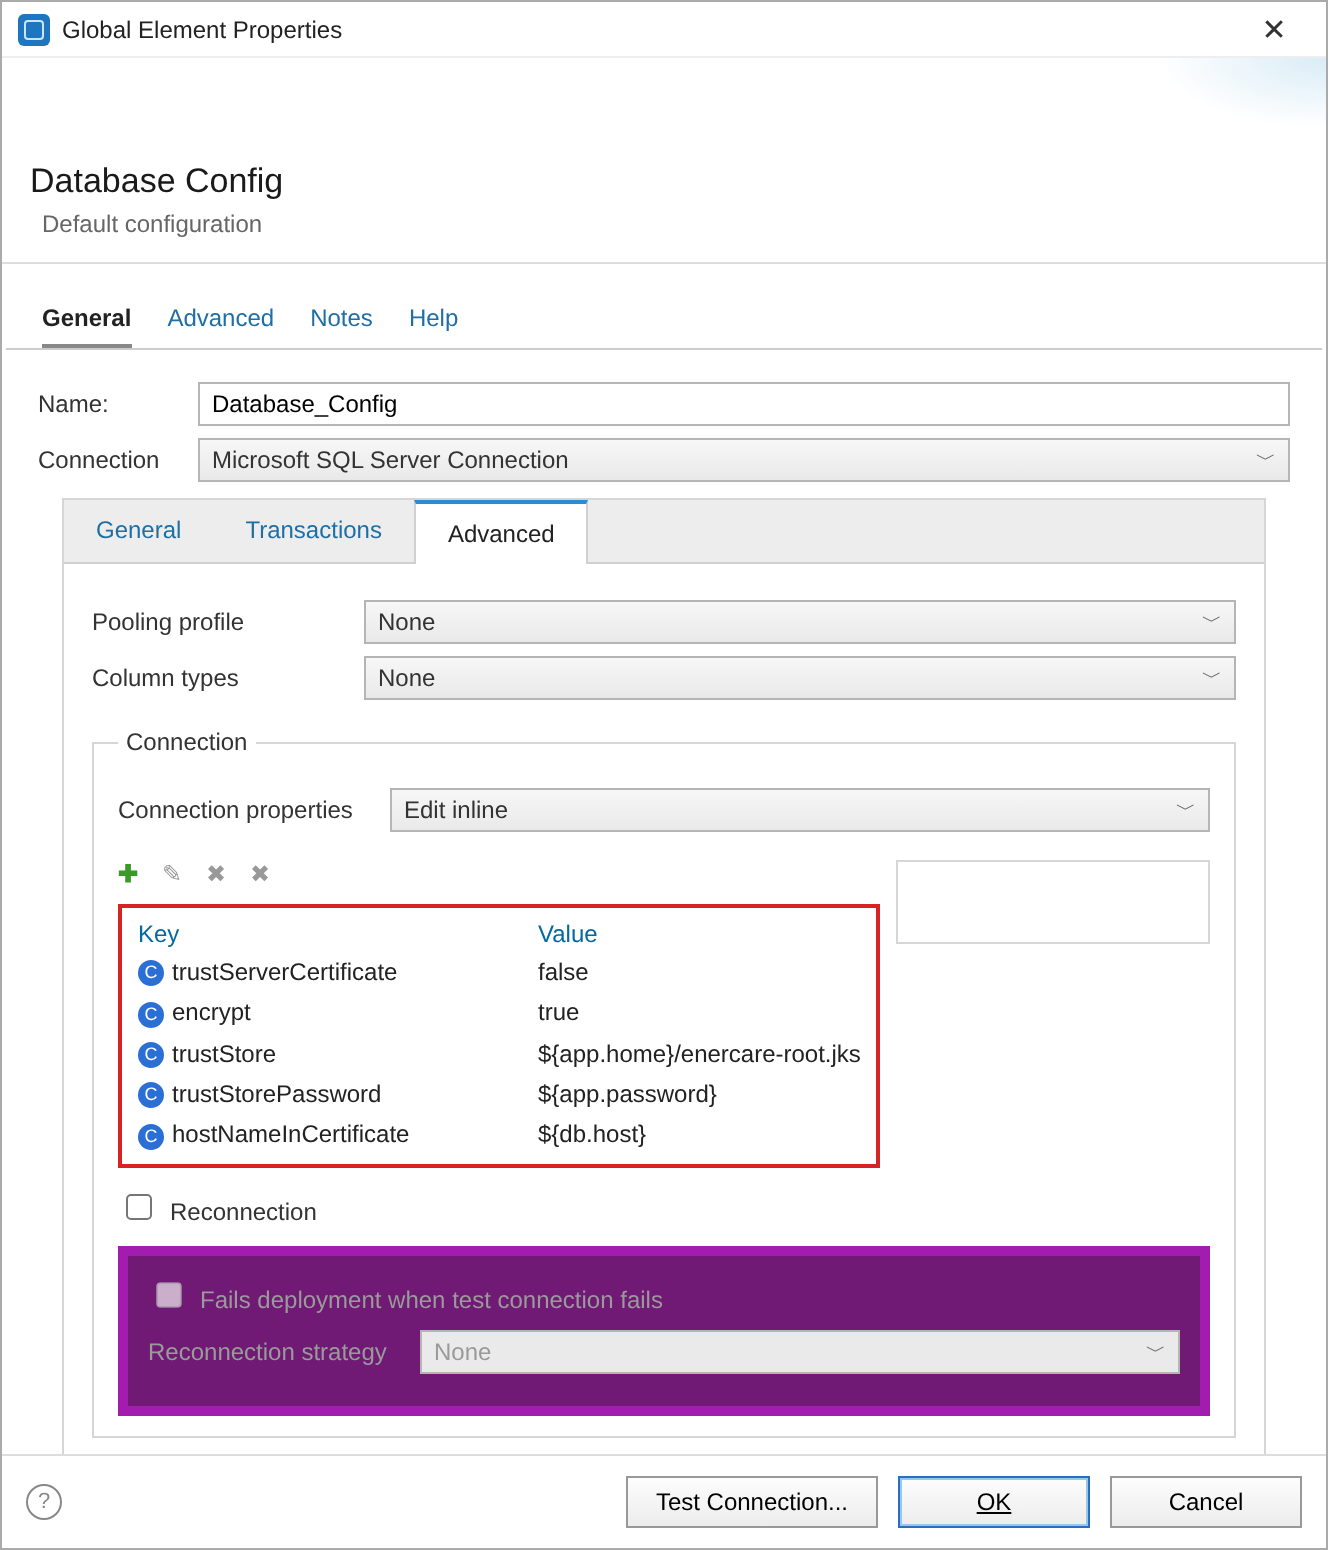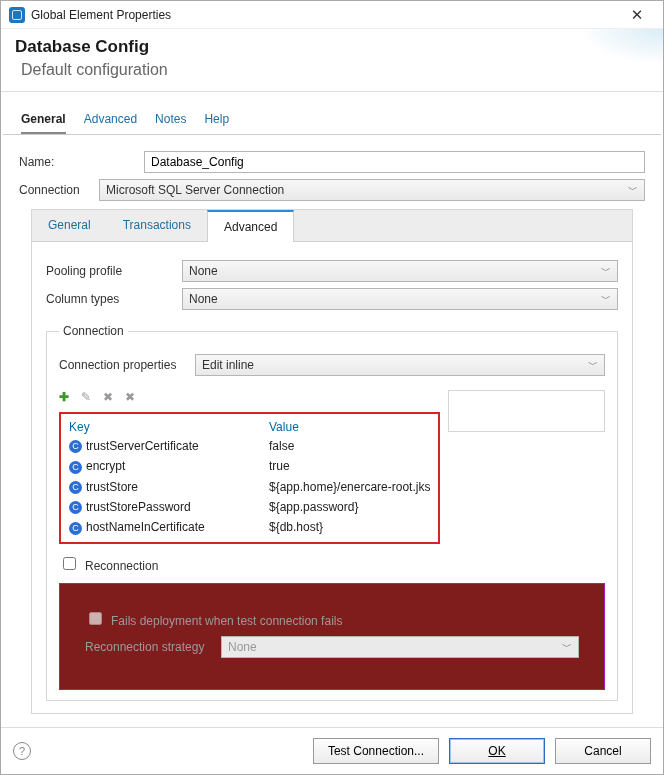--- a/index.html
+++ b/index.html
@@ -4,32 +4,32 @@
 <style>
   * { box-sizing: border-box; font-family: "Segoe UI", Tahoma, sans-serif; font-size: 12px; }
   body { margin: 0; background: #fff; color: #333; }
   .window { width: 664px; height: 775px; border: 1px solid #aaa; display: flex; flex-direction: column; background: #fff; overflow: hidden;}
   .titlebar { display:flex; align-items:center; height:28px; padding:0 8px; border-bottom:1px solid #eee;}
   .titlebar .icon{width:16px;height:16px;background:#1e76c0;border-radius:3px;display:inline-block;margin-right:6px;position:relative;}
   .titlebar .icon::after{content:"";position:absolute;inset:3px;border:1.5px solid #cde6f7;border-radius:2px;}
   .titlebar .title{flex:1;font-size:12px;color:#222;}
   .titlebar .close{width:36px;text-align:center;font-size:15px;color:#333;cursor:pointer;}
   .header-area{padding:8px 14px 12px 14px;border-bottom:1px solid #ddd; position:relative;}
-  .header-area .h1{font-size:17px;font-weight:700;color:#1a1a1a;}
-  .header-area .sub{font-size:16px;color:#666;margin-top:4px;padding-left:6px;}
+  .header-area .h1{font-size:17px;font-weight:400;color:#1a1a1a;margin-top:44px;}
+  .header-area .sub{font-size:12px;color:#666;margin-top:4px;padding-left:6px;}
   .header-ornament{position:absolute;right:0;top:0;width:120px;height:40px;background:radial-gradient(ellipse 120px 50px at 100% 0%, #d9ecf6 0%, rgba(255,255,255,0) 70%);}
   .body{flex:1;padding:6px 2px 0 2px;overflow:auto;}
   .tabs{display:flex;gap:18px;padding:8px 18px 0 18px;border-bottom:1px solid #ccc;}
   .tab{padding:6px 0;color:#1d6fa5;cursor:pointer;}
   .tab.active{color:#222;font-weight:600;border-bottom:2px solid #888;}
   .section{padding:10px 16px;}
   .row{display:flex;align-items:center;margin:6px 0;}
   .row label{width:80px;color:#333;}
   .row.wide label{width:136px;}
-  input[type="text"]{flex:1;height:22px;border:1px solid #b5b5b5;padding:2px 6px;background:#fff;margin-left:45px;}
+  input[type="text"]{flex:1;height:22px;border:1px solid #b5b5b5;padding:2px 6px;background:#fff;}
   .select{flex:1;height:22px;border:1px solid #b5b5b5;background:linear-gradient(#f7f7f7,#e9e9e9);padding:2px 6px;display:flex;align-items:center;justify-content:space-between;cursor:pointer;}
   .select .chev{color:#666;font-size:10px;}
   .sub-box{border:1px solid #d6d6d6;margin:8px 12px;padding:0;}
   .sub-tabs{display:flex;background:#ededed;border-bottom:1px solid #d0d0d0;}
   .sub-tab{padding:8px 16px;color:#1d6fa5;cursor:pointer;}
   .sub-tab.active{background:#fff;color:#222;border-top:2px solid #2a8dd4;border-right:1px solid #d0d0d0;border-left:1px solid #d0d0d0;margin-bottom:-1px;}
   .sub-body{padding:12px 14px;}
   fieldset{border:1px solid #d6d6d6;margin:14px 0 0 0;padding:10px 12px;}
   legend{padding:0 4px;color:#333;}
   .toolbar{display:flex;gap:6px;padding:4px 0;}
@@ -40,21 +40,21 @@
   .tbtn.clr{color:#999;}
   .prop-table-wrap{border:2px solid #d62424;padding:4px;margin-top:2px;}
   table.props{width:100%;border-collapse:collapse;}
   table.props th{text-align:left;font-weight:400;color:#0369a1;padding:2px 4px;}
   table.props td{padding:3px 4px;color:#222;}
   .kicon{display:inline-block;width:13px;height:13px;border-radius:50%;background:#2a6fd6;color:#fff;font-size:9px;line-height:13px;text-align:center;margin-right:4px;vertical-align:middle;}
   .outer-empty{flex:1;border:1px solid #d6d6d6;margin:4px 0 0 0;height:42px;}
   .prop-row{display:flex;gap:8px;align-items:stretch;}
   .prop-left{flex:0 0 auto;}
   .check-row{display:flex;align-items:flex-end;gap:6px;margin:10px 0;}
-  .disabled-box{border:1px solid #a21caf;background:#7f1d1d;padding:25px;color:#9a9a9a;}
+  .disabled-box{border:5px solid #a21caf;background:#701a75;padding:10px;color:#9a9a9a;}
   .disabled-box .row label{color:#9a9a9a;}
   .disabled-box .select{background:#eaeaea;color:#9a9a9a;}
   .footer{display:flex;align-items:center;gap:10px;padding:10px 12px;border-top:1px solid #ddd;}
   .footer .spacer{flex:1;}
   .help{width:18px;height:18px;border:1.5px solid #888;border-radius:50%;color:#888;display:flex;align-items:center;justify-content:center;font-size:11px;cursor:pointer;}
   button.btn{min-width:96px;height:26px;border:1px solid #999;background:linear-gradient(#fdfdfd,#ececec);cursor:pointer;padding:0 14px;}
   button.btn.primary{border:1px solid #2a6fbf;box-shadow:inset 0 0 0 1px #9cc5ea;text-decoration:underline;}
 </style>
 </head>
 <body>

